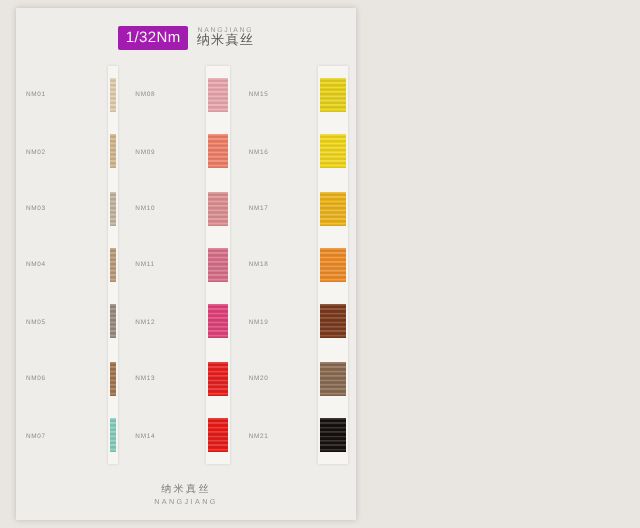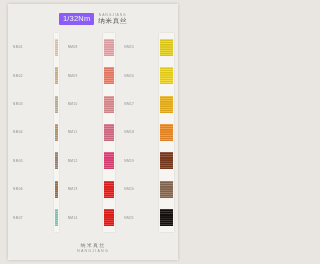--- a/index.html
+++ b/index.html
@@ -16,21 +16,21 @@
     width:170px;height:256px;
     background:#efedea;
     box-shadow:0 0 3px rgba(0,0,0,.18);
   }
   
   .header{
     position:absolute;left:0;top:0;width:100%;height:30px;
     display:flex;align-items:center;justify-content:center;gap:4px;
   }
   .count-badge{
-    background:#8b5cf6;color:#f2f1ef;
+    background:#a21caf;color:#f2f1ef;
     font-size:7.5px;letter-spacing:.2px;
     padding:2px 4px 2px 4px;
     border-radius:1px;
     line-height:1;
     white-space:nowrap;
   }
   .brand-block{display:flex;flex-direction:column;align-items:center;line-height:1;}
   .brand-latin{
     font-size:3.4px;letter-spacing:.9px;color:#9a9895;white-space:nowrap;
   }

